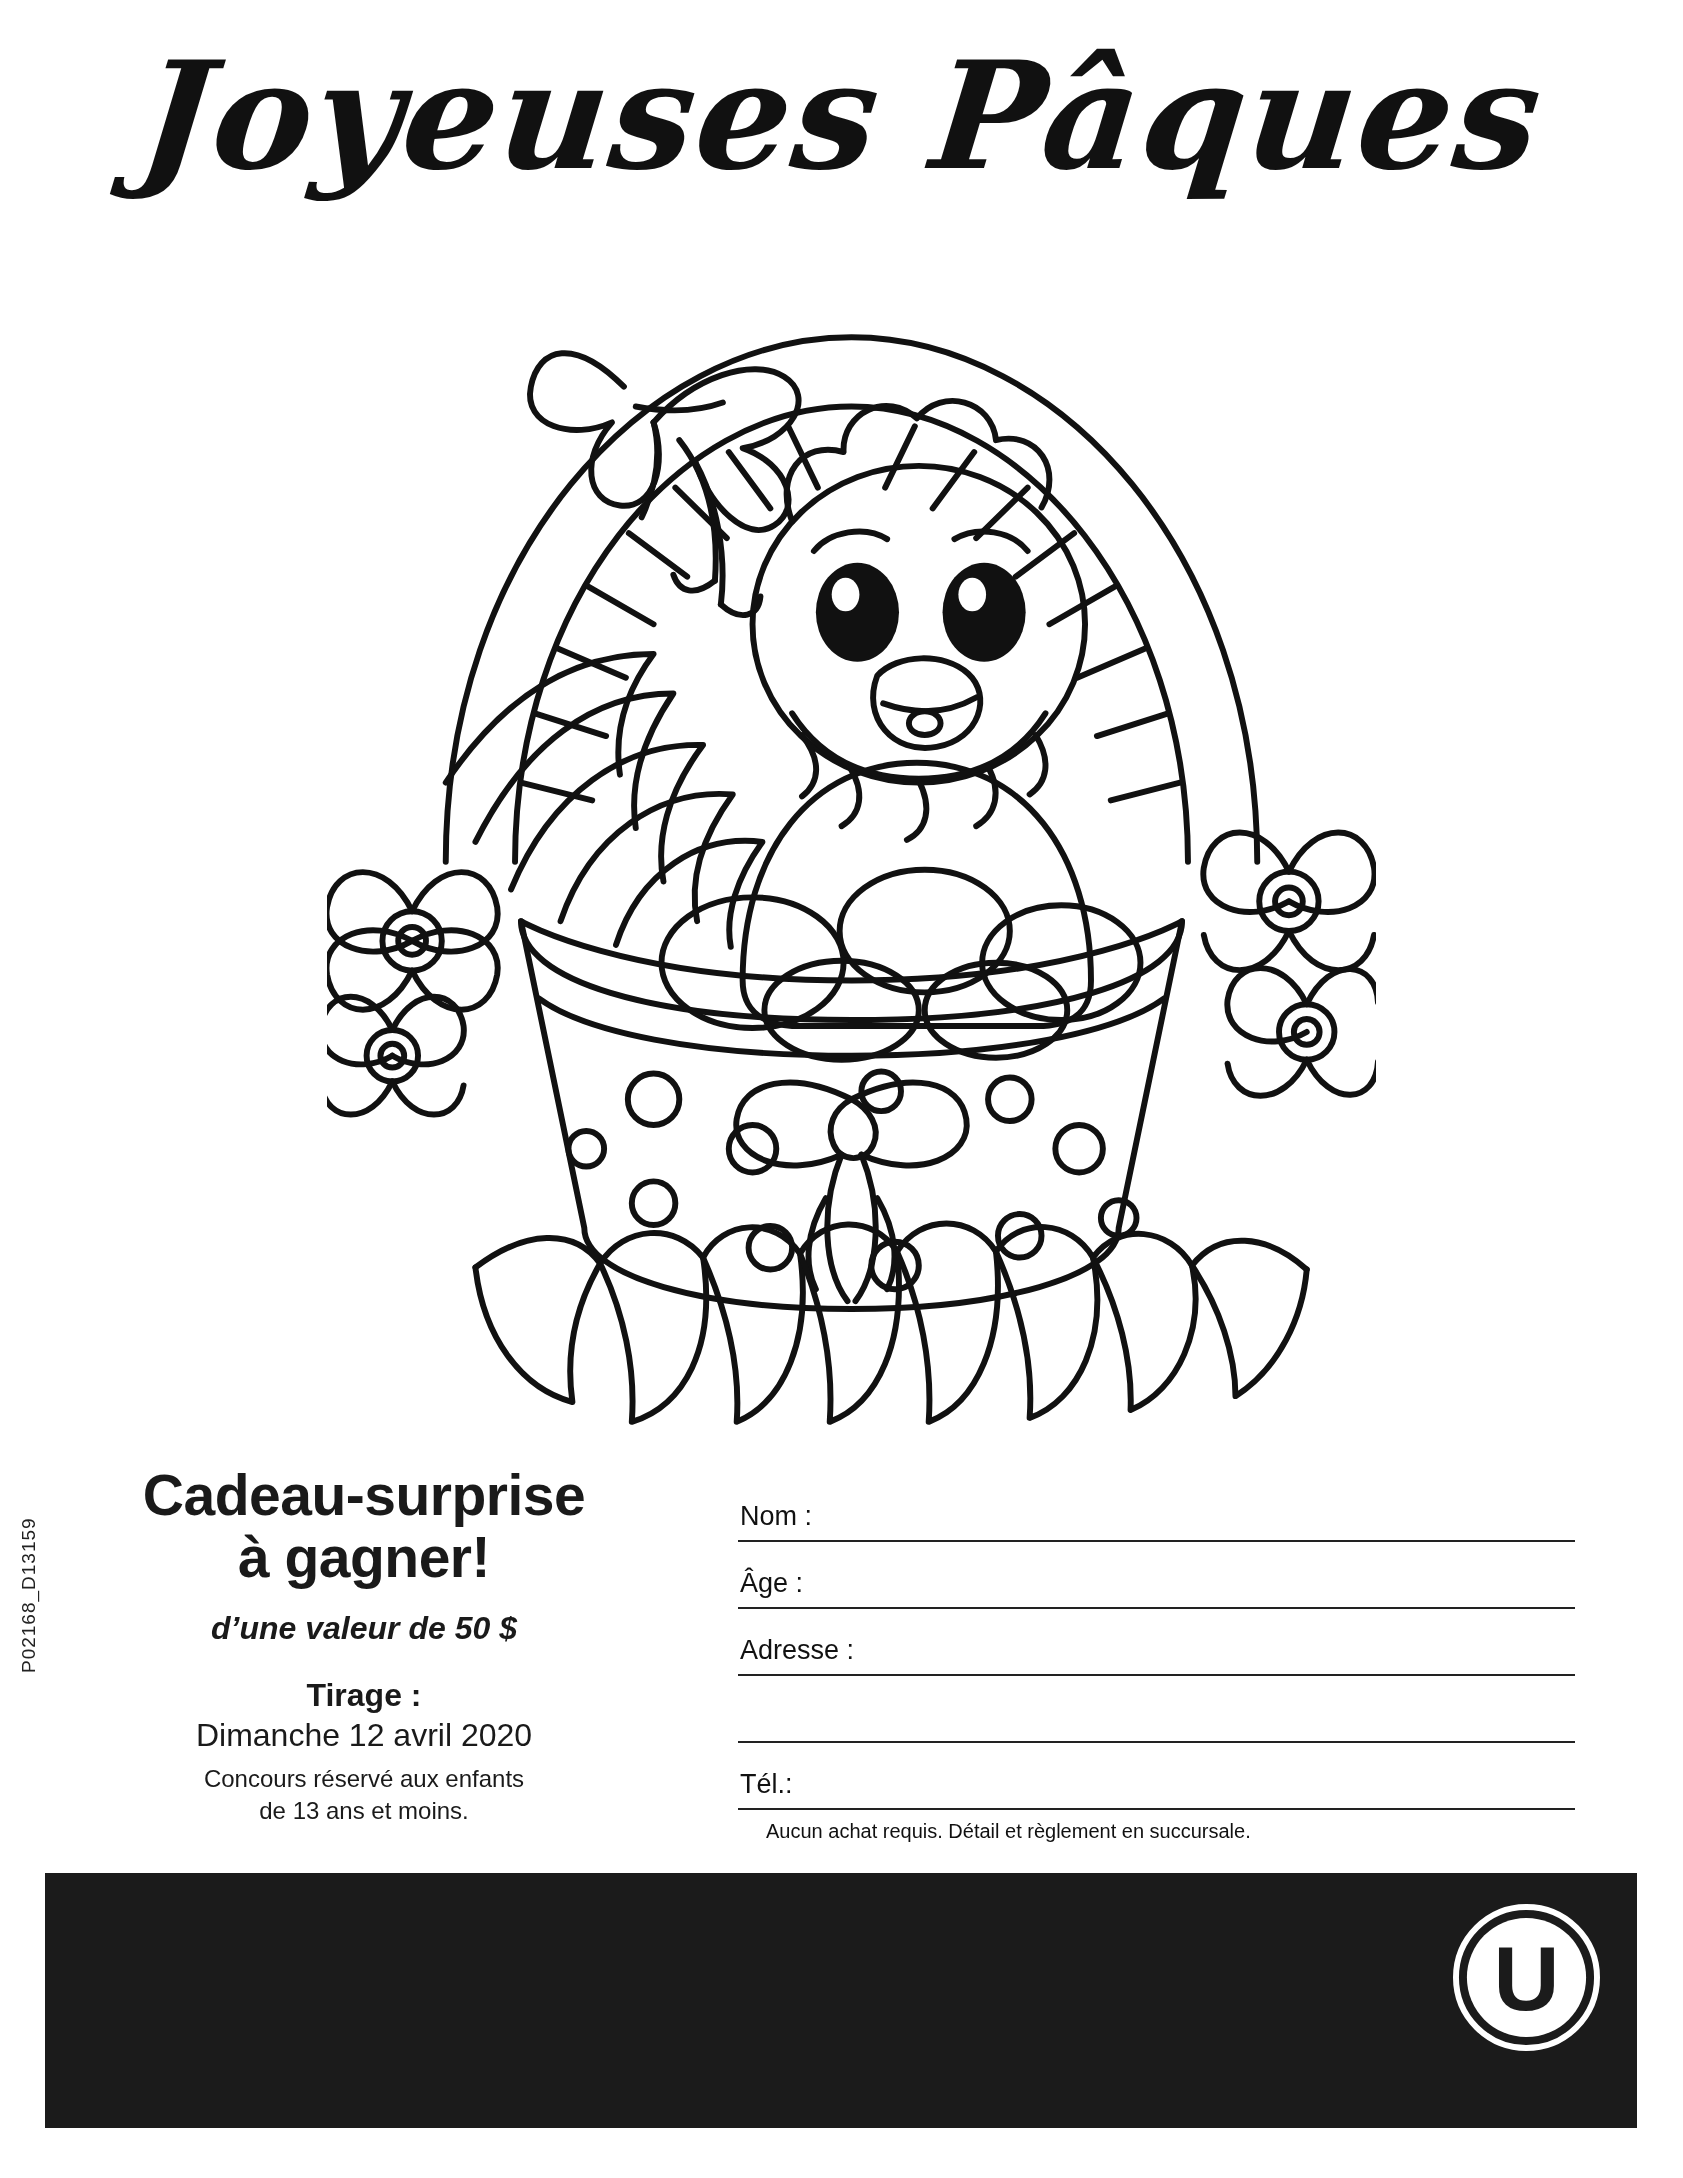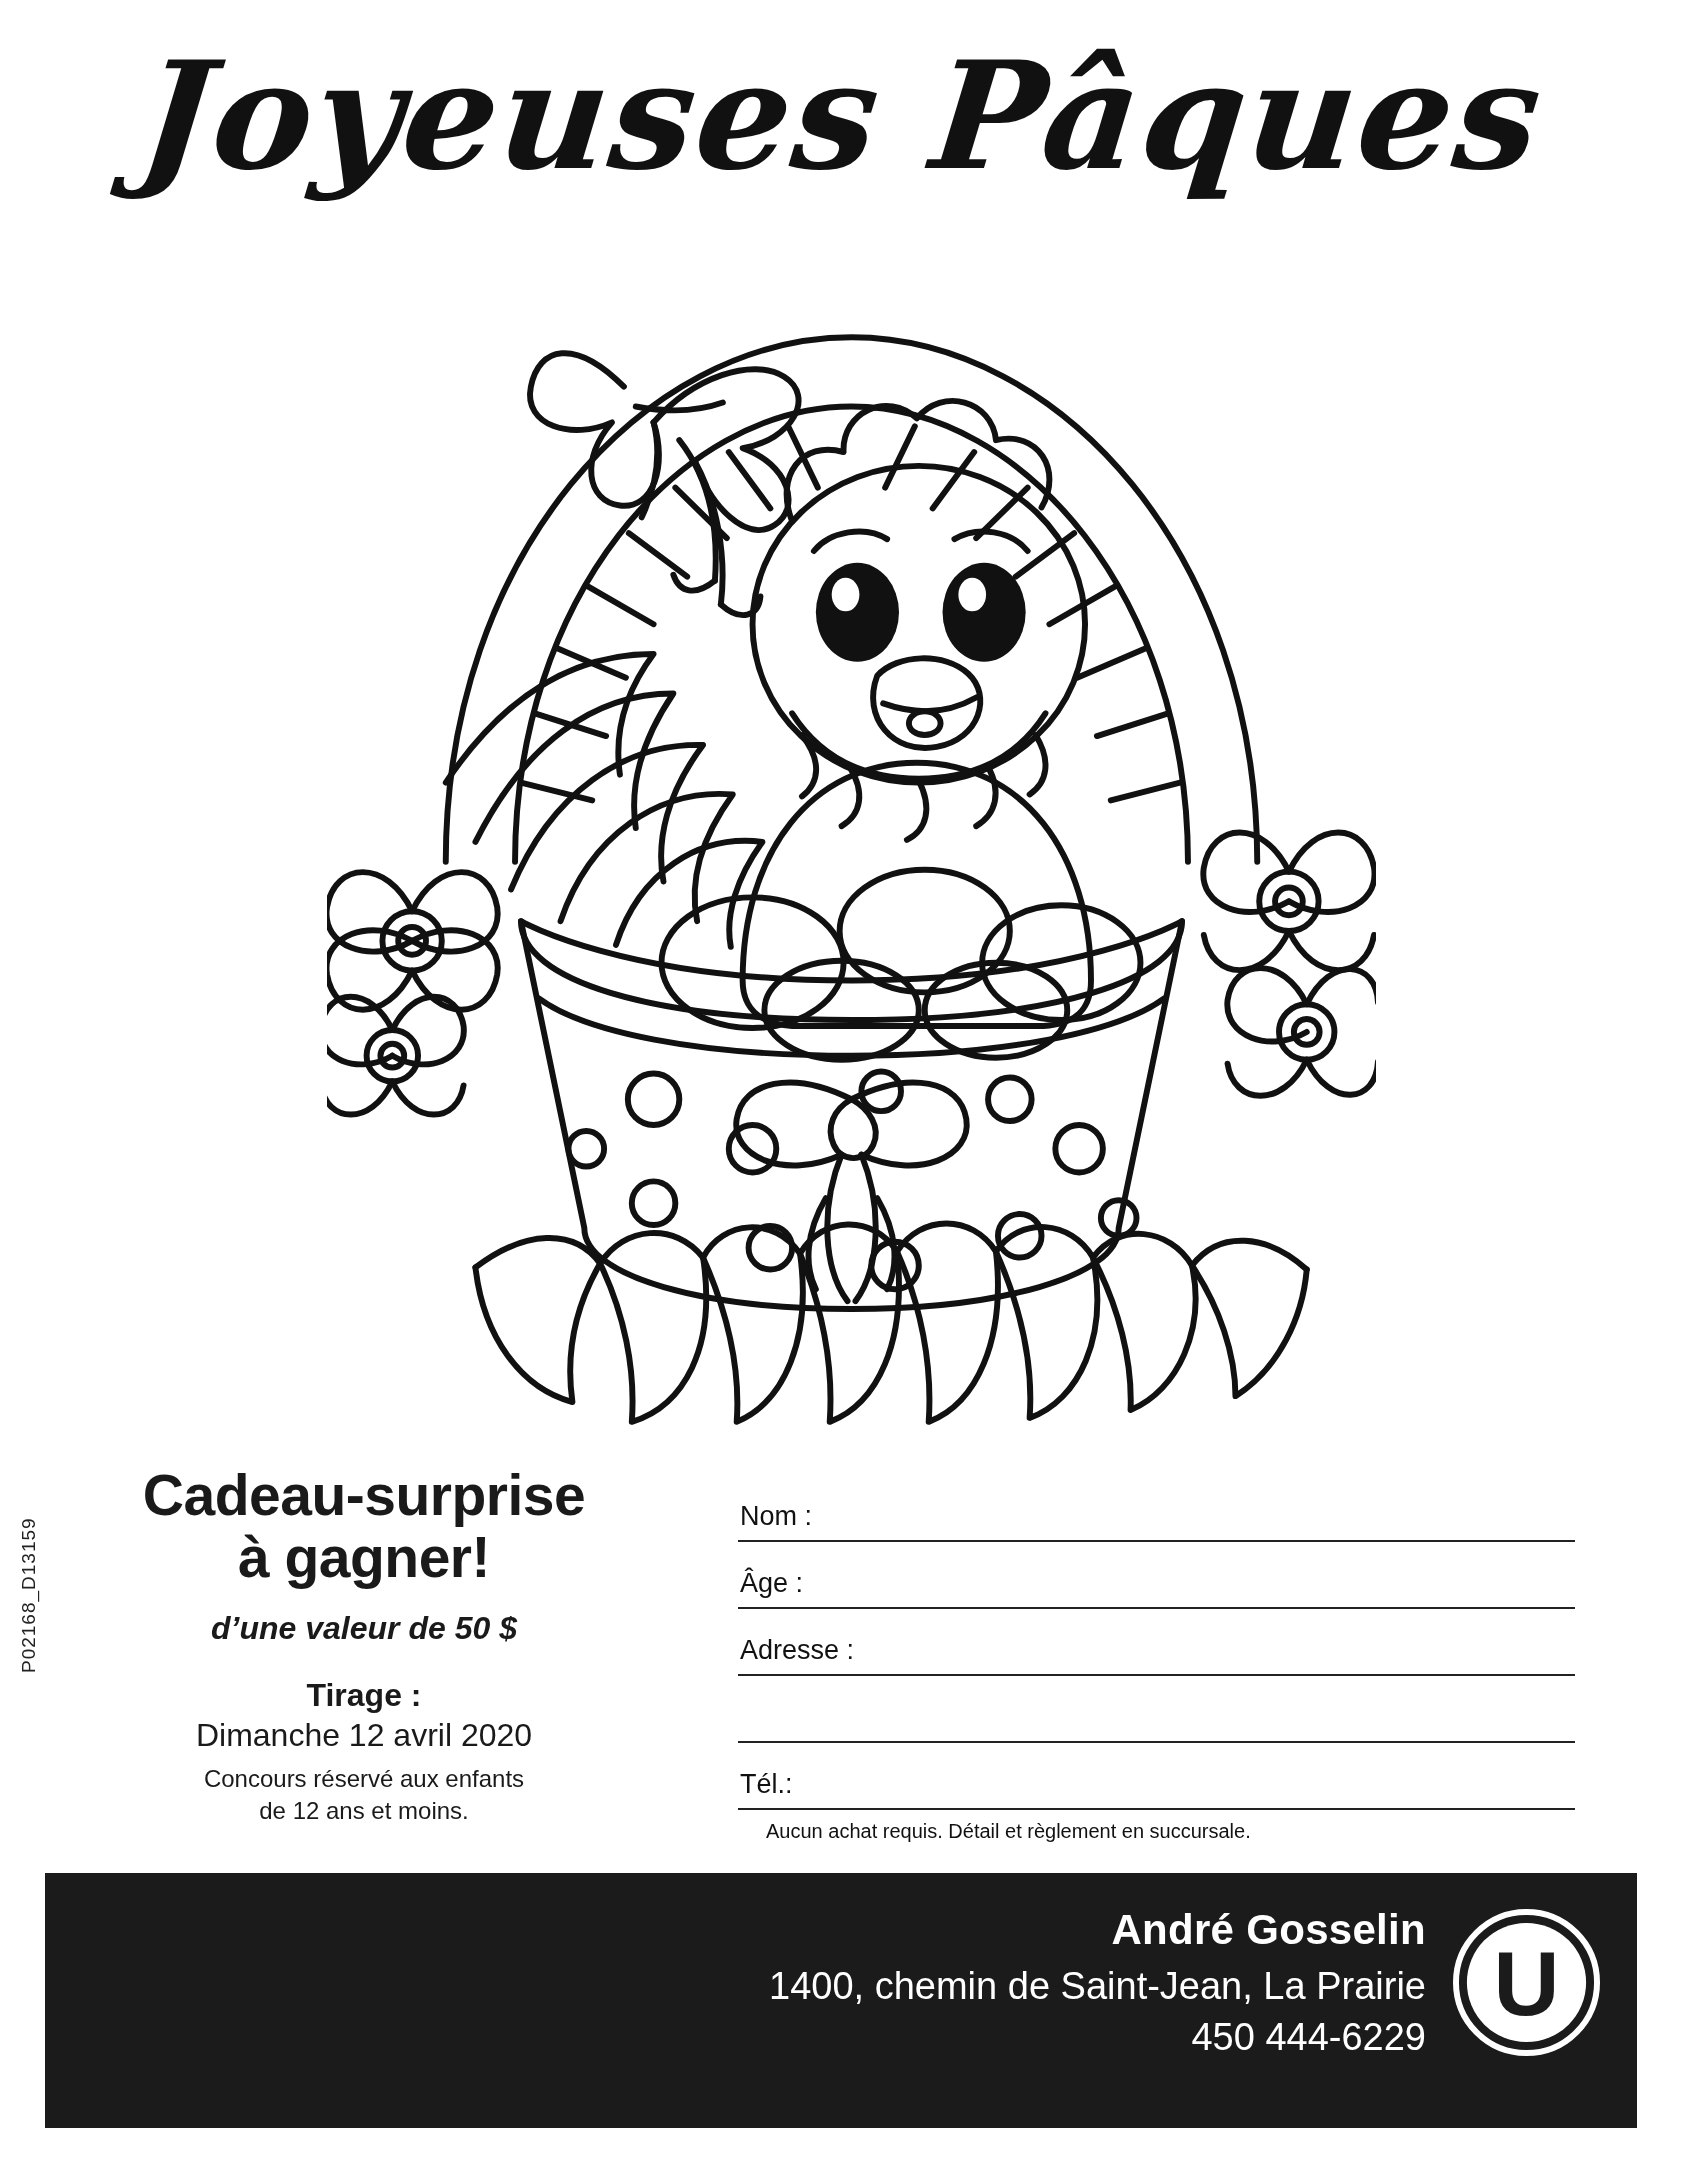--- a/index.html
+++ b/index.html
@@ -333,21 +333,21 @@
   <div class="promo">
     <h1>
       <span>Cadeau-surprise</span><br>
       <span>à gagner!</span>
     </h1>
     <div class="value">d’une valeur de 50 $</div>
     <div class="draw-label">Tirage :</div>
     <div class="draw-date">Dimanche 12 avril 2020</div>
     <div class="rules">
       <span>Concours réservé aux enfants</span><br>
-      <span>de 12 ans et moins.</span>
+      <span>de 13 ans et moins.</span>
     </div>
   </div>
 
   <div class="coupon">
     <div class="field">
       <span class="lbl">Nom :</span>
     </div>
     <div class="field">
       <span class="lbl">Âge :</span>
     </div>
@@ -359,25 +359,20 @@
     </div>
     <div class="field">
       <span class="lbl">Tél.:</span>
     </div>
     <div class="legal">Aucun achat requis. Détail et règlement en succursale.</div>
   </div>
 </div>
 
 <div class="footer">
   <div class="footer-inner">
-    <div class="footer-text">
-      <div class="store">André Gosselin</div>
-      <div class="addr">1400, chemin de Saint-Jean, La Prairie</div>
-      <div class="phone">450 444-6229</div>
-    </div>
     <div class="logo">
       <svg viewBox="0 0 150 150" xmlns="http://www.w3.org/2000/svg">
         <circle cx="75" cy="75" r="71" fill="none" stroke="#ffffff" stroke-width="6"></circle>
         <circle cx="75" cy="75" r="60" fill="#ffffff"></circle>
         <text x="75" y="108" text-anchor="middle" font-family="Liberation Sans, sans-serif" font-size="92" font-weight="700" fill="#1b1b1b">U</text>
       </svg>
     </div>
   </div>
 </div>
 

